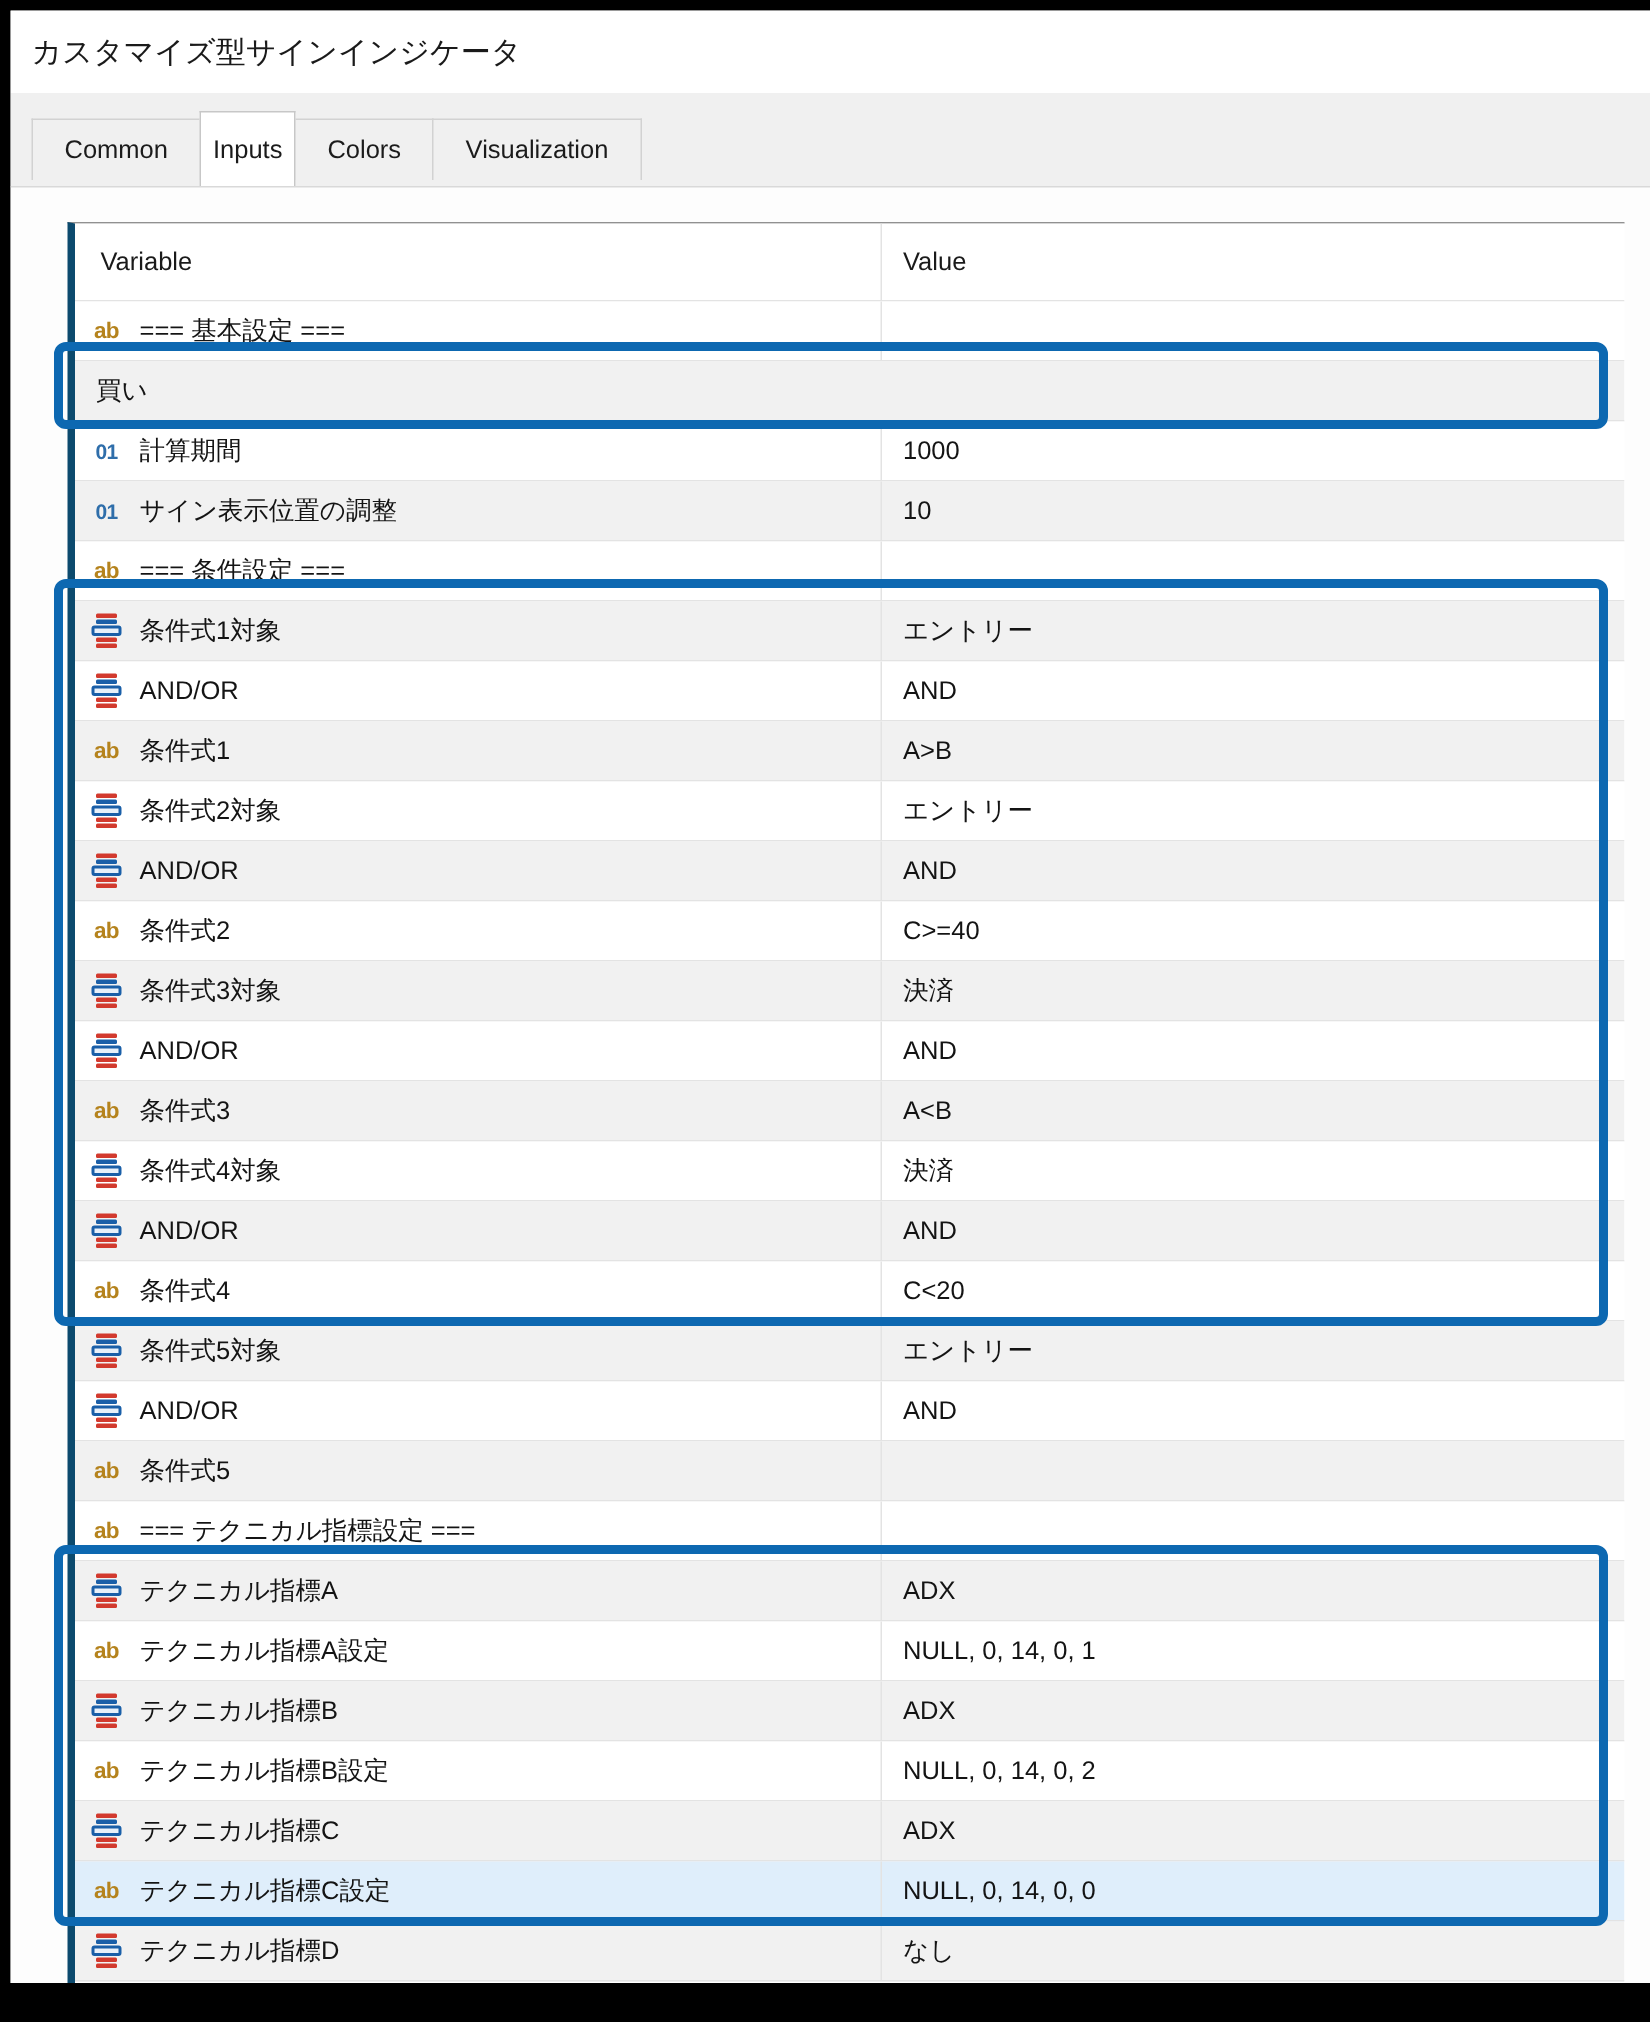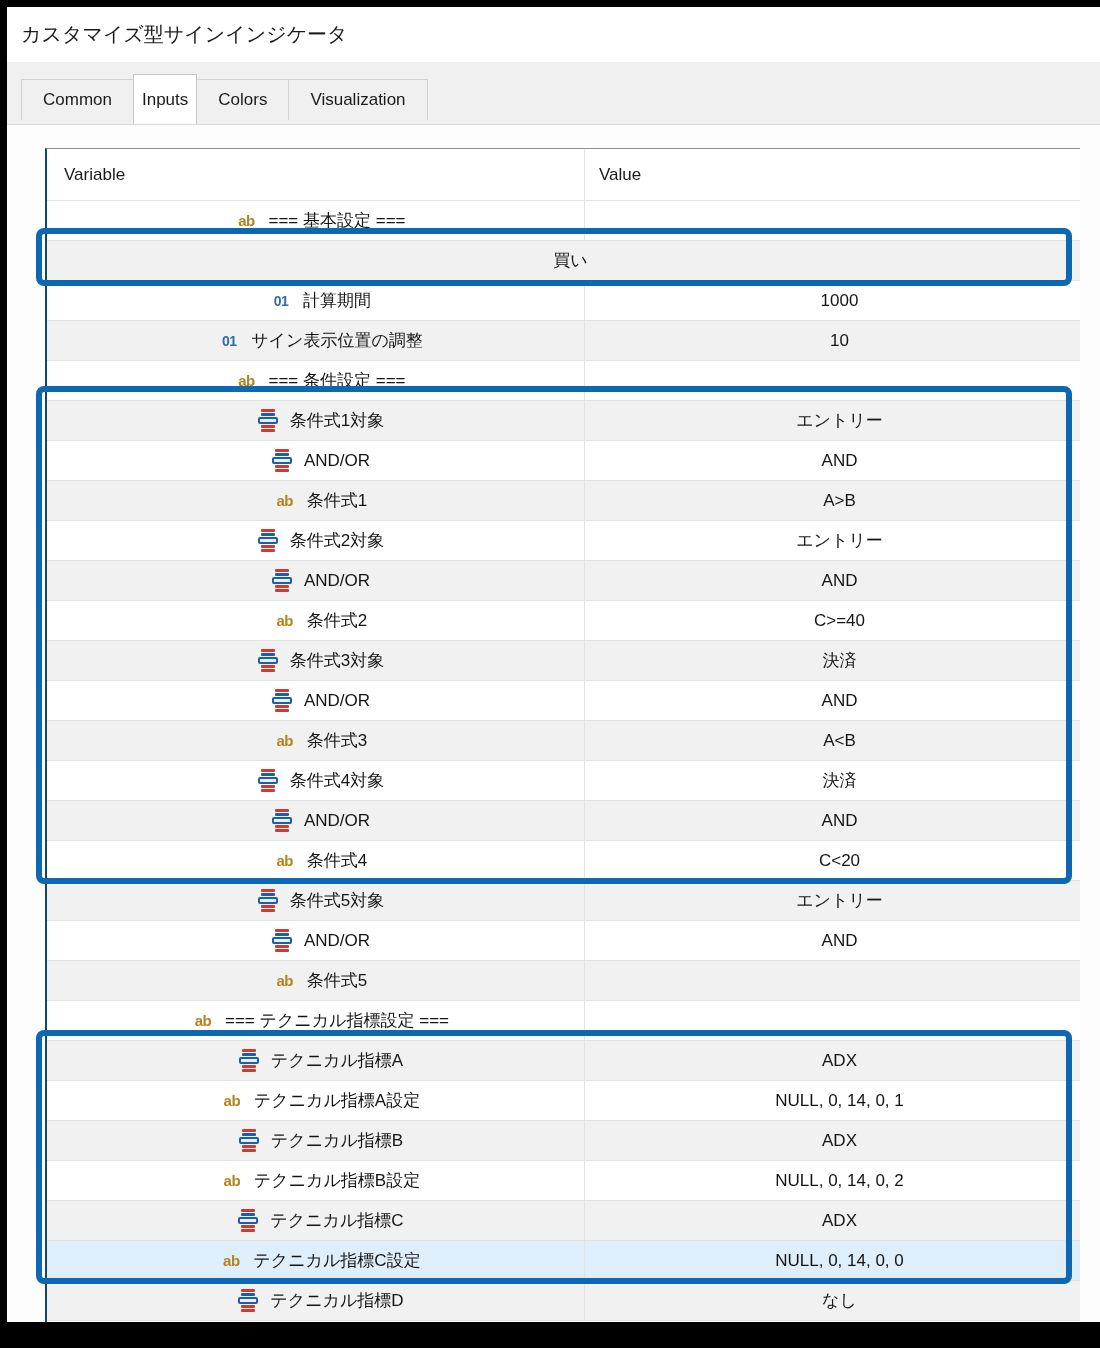--- a/index.html
+++ b/index.html
@@ -16,30 +16,30 @@
   .tab{box-sizing:border-box;height:41px;padding:0 21px;display:flex;align-items:center;
        background:#f0f0f0;border:1px solid #d2d2d2;border-bottom:none;margin-right:-1px;
        font-size:17px;color:#1b1b1b;cursor:default;}
   .tab.active{height:50px;background:#ffffff;position:relative;z-index:3;border-color:#c7c7c7;
        padding:0 8px;}
 
   .content{position:absolute;left:0;top:117px;width:100%;height:1198px;background:#fdfdfd;
            border-top:1px solid #d9d9d9;}
 
   .table{position:absolute;left:38px;top:141px;width:1033px;height:1174px;background:#ffffff;
-         border-top:1px solid #919191;border-left:2px solid #0c4a6e;overflow:hidden;}
+         border-top:1px solid #919191;border-left:5px solid #0c4a6e;overflow:hidden;}
   .thead{display:flex;height:51px;border-bottom:1px solid #e3e3e3;background:#ffffff;}
   .th{display:flex;align-items:center;font-size:17px;color:#1a1a1a;box-sizing:border-box;}
   .th.var{width:538px;border-right:1px solid #e3e3e3;padding-left:17px;}
   .th.val{flex:1;padding-left:14px;}
 
   .row{display:flex;height:40px;box-sizing:border-box;border-bottom:1px solid #e3e3e3;background:#ffffff;}
   .row.odd{background:#f1f1f1;}
   .row.selected{background:#dfeefb;}
-  .cell{display:flex;align-items:center;box-sizing:border-box;overflow:hidden;white-space:nowrap;justify-content:center;}
+  .cell{display:flex;align-items:center;box-sizing:border-box;overflow:hidden;white-space:nowrap;}
   .cell.var{width:538px;border-right:1px solid #e3e3e3;}
   .cell.val{flex:1;padding-left:14px;font-size:17px;color:#141414;}
   .cell .label{margin-left:11px;font-size:17px;color:#141414;}
 
   .icon{width:22px;margin-left:10px;flex:0 0 22px;display:flex;align-items:center;justify-content:center;}
   .icon-ab{font-size:15px;font-weight:700;color:#b5831d;letter-spacing:-0.5px;}
   .icon-01{font-size:14px;font-weight:700;color:#2f6eaa;letter-spacing:-0.5px;}
   .icon-enum{flex-direction:column;gap:1px;}
   .icon-enum .s{height:3px;width:14px;border-radius:1px;}
   .icon-enum .s.r{background:#d23a2e;}

